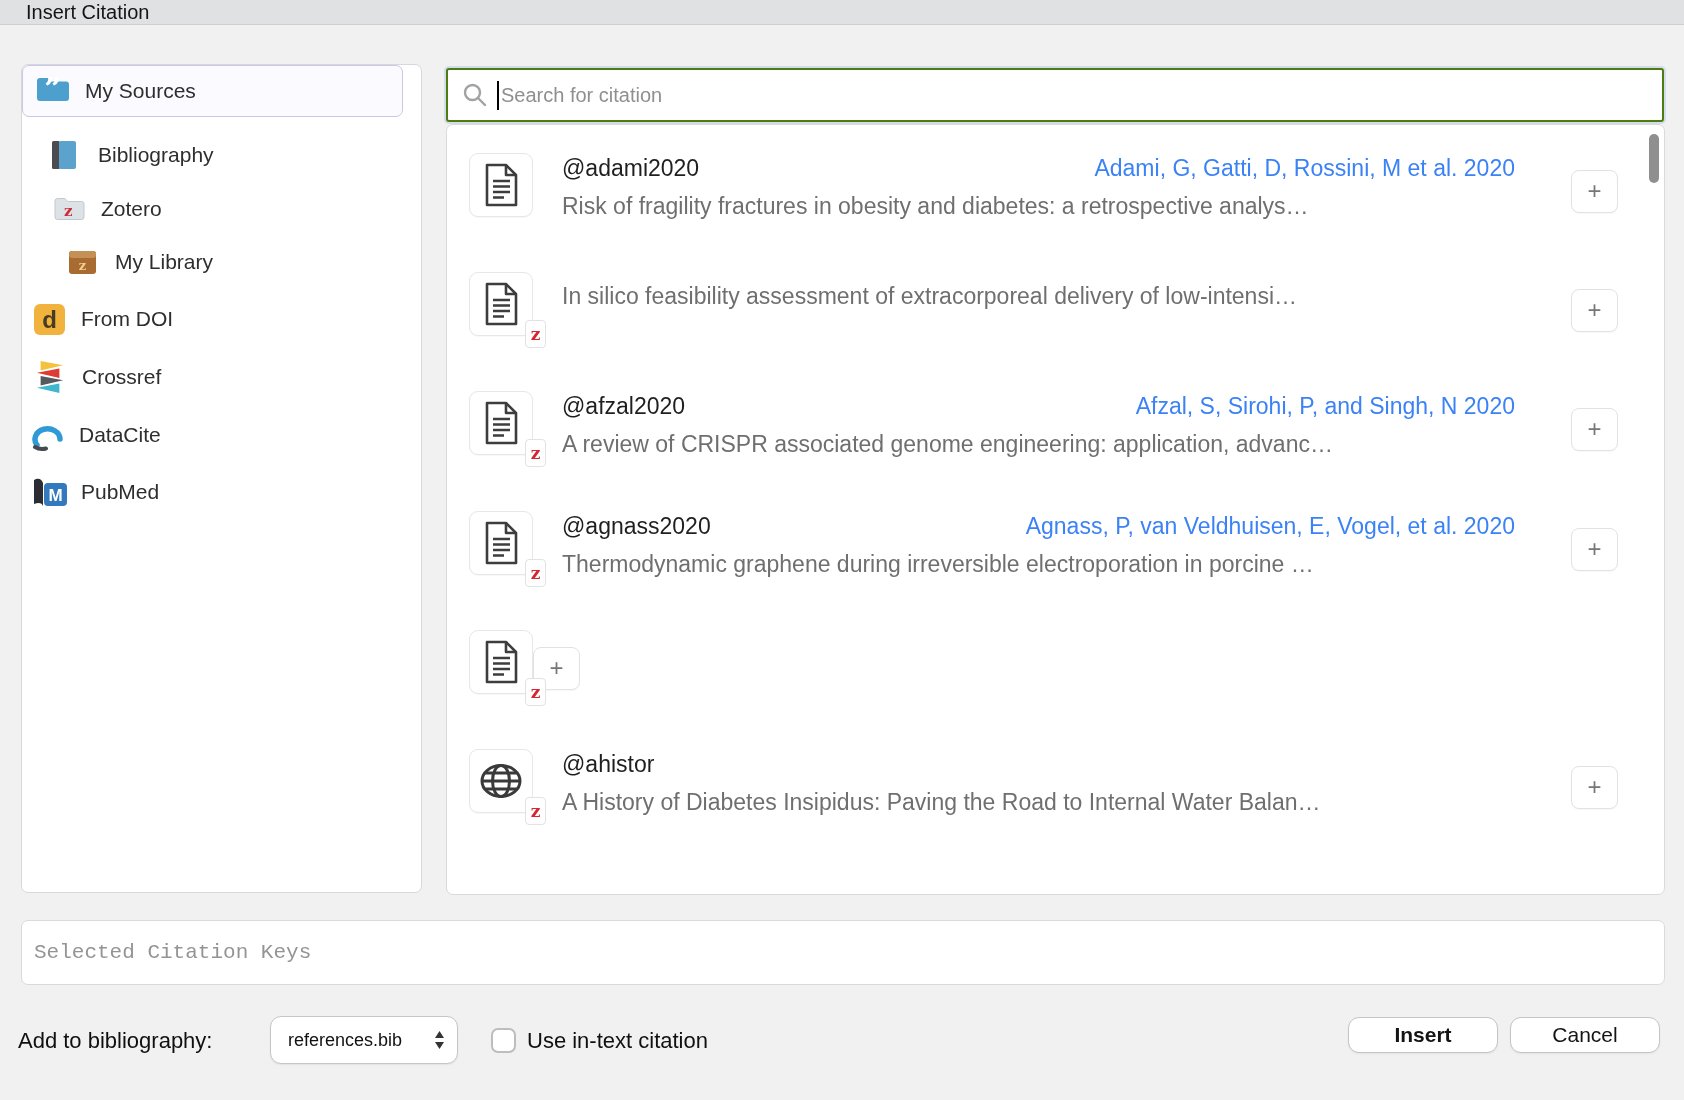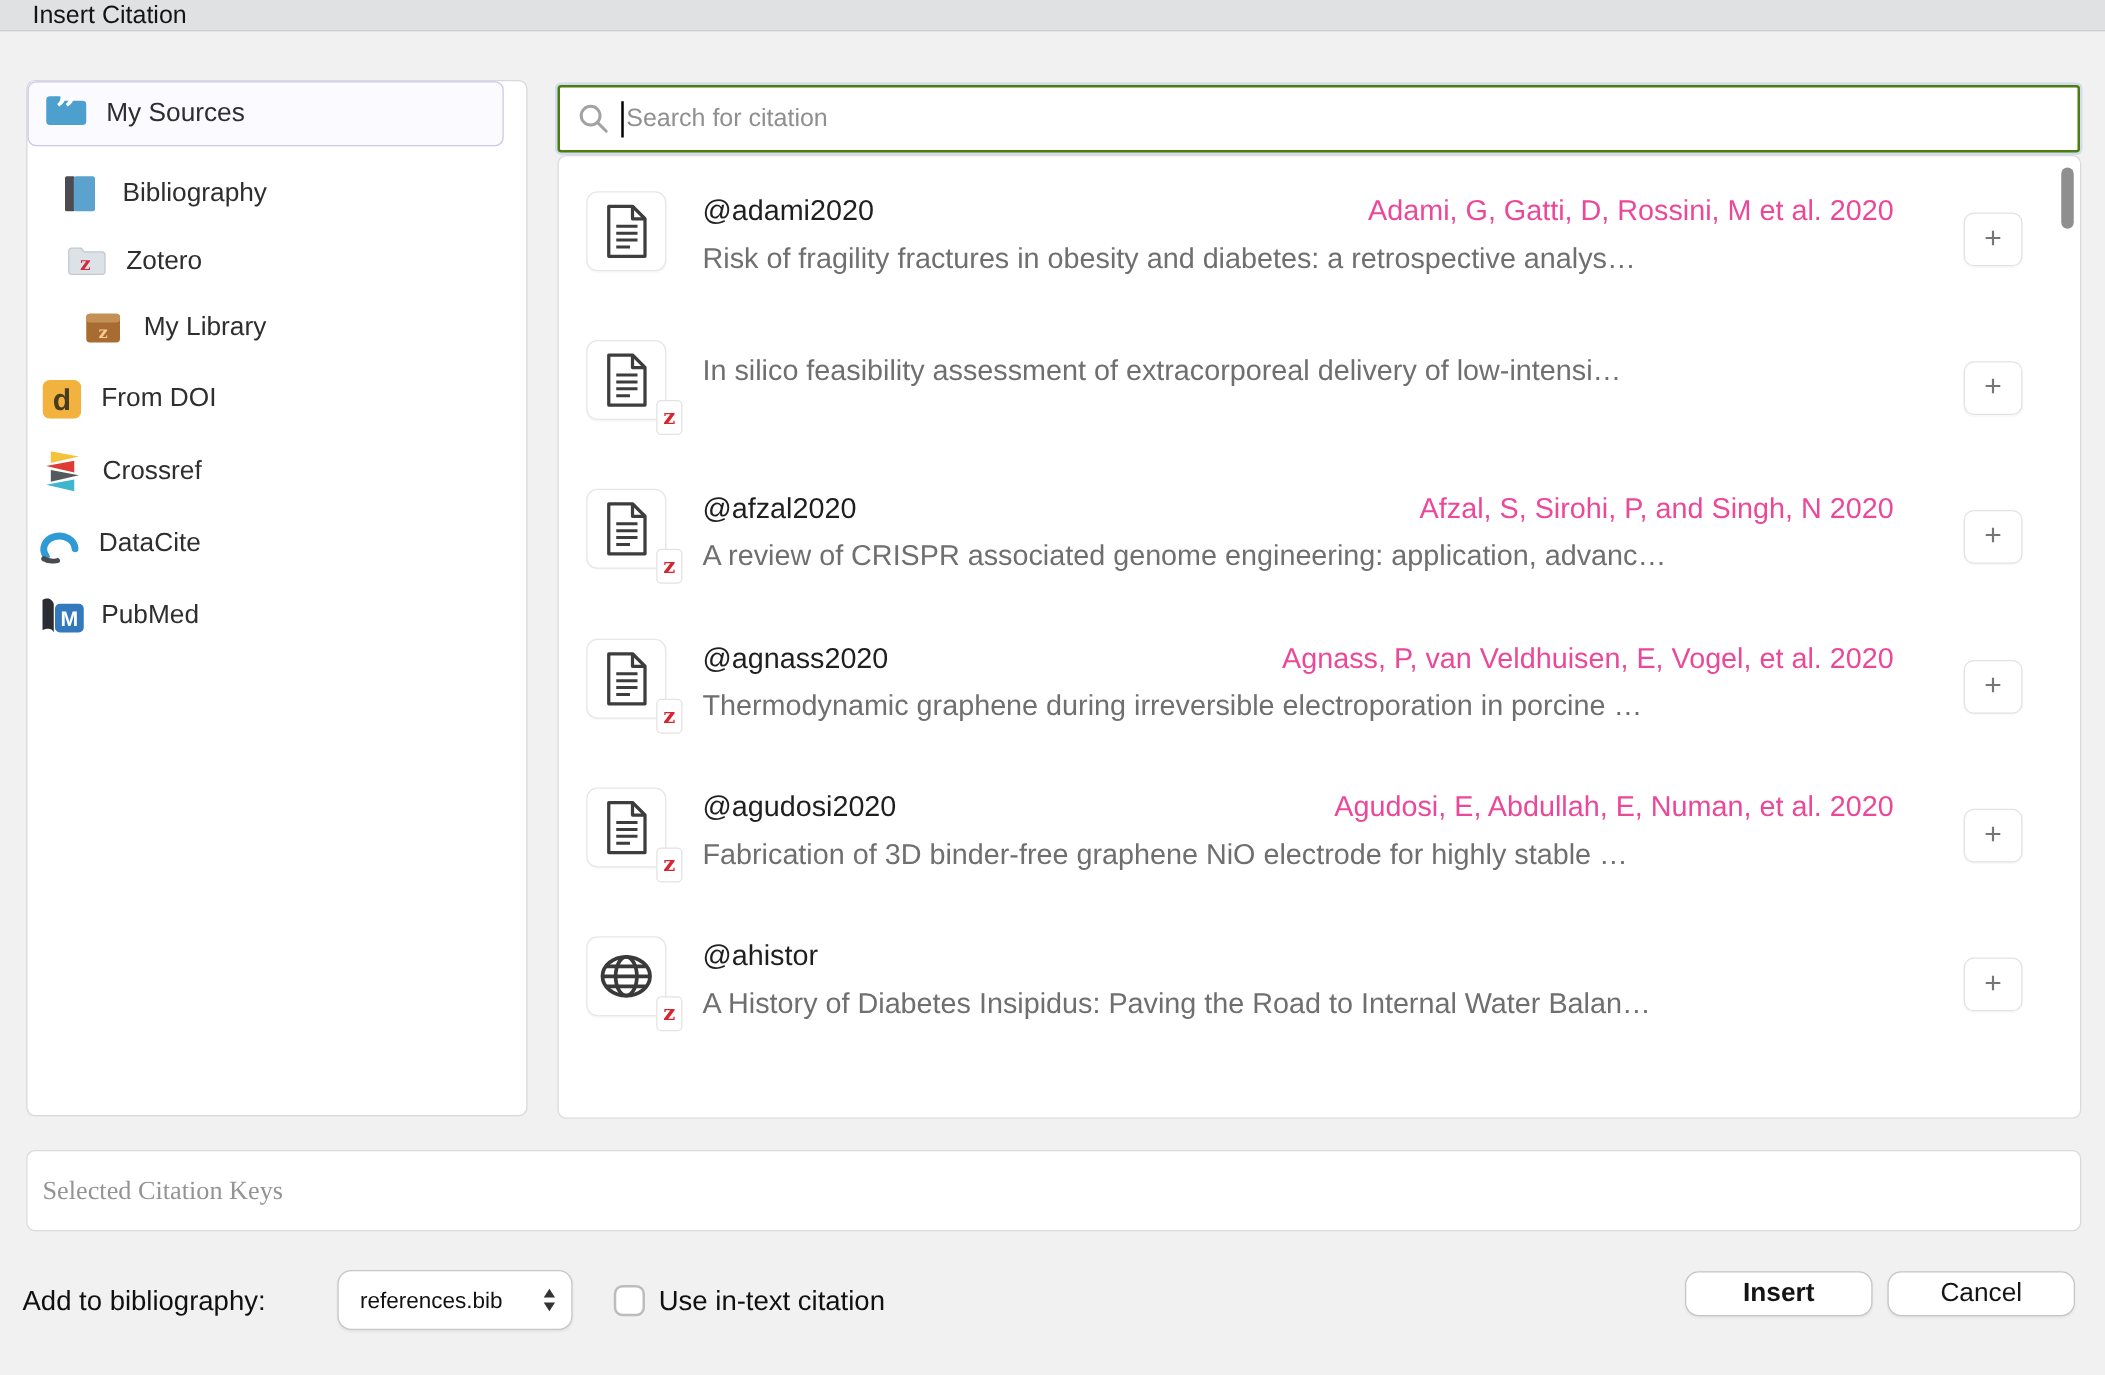--- a/index.html
+++ b/index.html
@@ -77,42 +77,42 @@
     display: flex; align-items: center; justify-content: center;
     font-family: "DejaVu Serif", serif; font-weight: bold;
     font-size: 17px; color: #d62431; line-height: 1;
   }
   .cit-text { flex: 1; margin: 0 56px 0 29px; min-width: 0; }
   .cit-line1 { display: flex; justify-content: space-between; align-items: baseline; margin-top: 2px; }
   .cit-key {
     font-family: Liberation Sans, sans-serif; font-size: 23px; color: #1f1f1f;
     white-space: nowrap;
   }
-  .cit-auth { font-size: 23px; color: #ec4899; white-space: nowrap; }
+  .cit-auth { font-size: 23px; color: #3b82f6; white-space: nowrap; }
   .cit-title {
     margin-top: 11px; font-size: 23px; color: #6f6f6f;
     white-space: nowrap; overflow: hidden;
   }
   .plus-btn {
     flex: none; align-self: center; width: 47px; height: 43px; margin-top: 8px;
     border: 1px solid #e2e2e2; border-radius: 8px; background: #fff;
     display: flex; align-items: center; justify-content: center;
     font-size: 24px; color: #767676; cursor: pointer;
     box-shadow: 0 1px 1px rgba(0,0,0,0.03);
   }
 
   
   .selkeys {
     left: 21px; top: 920px; width: 1644px; height: 65px;
     background: #fff; border: 1px solid #dadadd; border-radius: 7px;
     display: flex; align-items: center; padding-left: 12px;
   }
   .selkeys input {
     border: none; outline: none; flex: 1; height: 100%;
-    font-size: 21px; font-family: Liberation Serif, serif; color: #6d28d9;
+    font-size: 21px; font-family: Liberation Mono, monospace; color: #6d28d9;
     background: transparent;
   }
   .selkeys input::placeholder { color: #949494; }
 
   
   .footer-label { font-size: 22px; color: #101010; white-space: nowrap; }
   .lbl-addbib { left: 18px; top: 1028px; }
   .bib-select {
     left: 270px; top: 1016px; width: 188px; height: 48px;
     background: #fff; border: 1px solid #c6c6c6; border-radius: 11px;
@@ -316,27 +316,20 @@
 
   <div class="cit-row" style="top:505px;">
     <div class="type-box">
       <svg width="36" height="44" viewBox="0 0 36 44">
         <path d="M4 2 H23 L33 12 V42 H4 Z" fill="#fff" stroke="#3d3d3d" stroke-width="2.6" stroke-linejoin="round"></path>
         <path d="M23 2 V12 H33" fill="none" stroke="#3d3d3d" stroke-width="2.6" stroke-linejoin="round"></path>
         <path d="M10 18 H27 M10 23.5 H27 M10 29 H27 M10 34.5 H21" stroke="#3d3d3d" stroke-width="2.4"></path>
       </svg>
       <span class="zbadge">z</span>
     </div>
-    <div class="cit-text">
-      <div class="cit-line1">
-        <span class="cit-key">@agudosi2020</span>
-        <span class="cit-auth">Agudosi, E, Abdullah, E, Numan, et al. 2020</span>
-      </div>
-      <div class="cit-title">Fabrication of 3D binder-free graphene NiO electrode for highly stable …</div>
-    </div>
     <div class="plus-btn">+</div>
   </div>
 
   <div class="cit-row" style="top:624px;">
     <div class="type-box">
       <svg width="46" height="40" viewBox="0 0 46 40">
         <g stroke="#3a3a3a" stroke-width="3" fill="none">
           <ellipse cx="23" cy="20" rx="19" ry="15.5"></ellipse>
           <ellipse cx="23" cy="20" rx="8.5" ry="15.5"></ellipse>
           <path d="M4 20 H42 M7.5 12 H38.5 M7.5 28 H38.5"></path>

